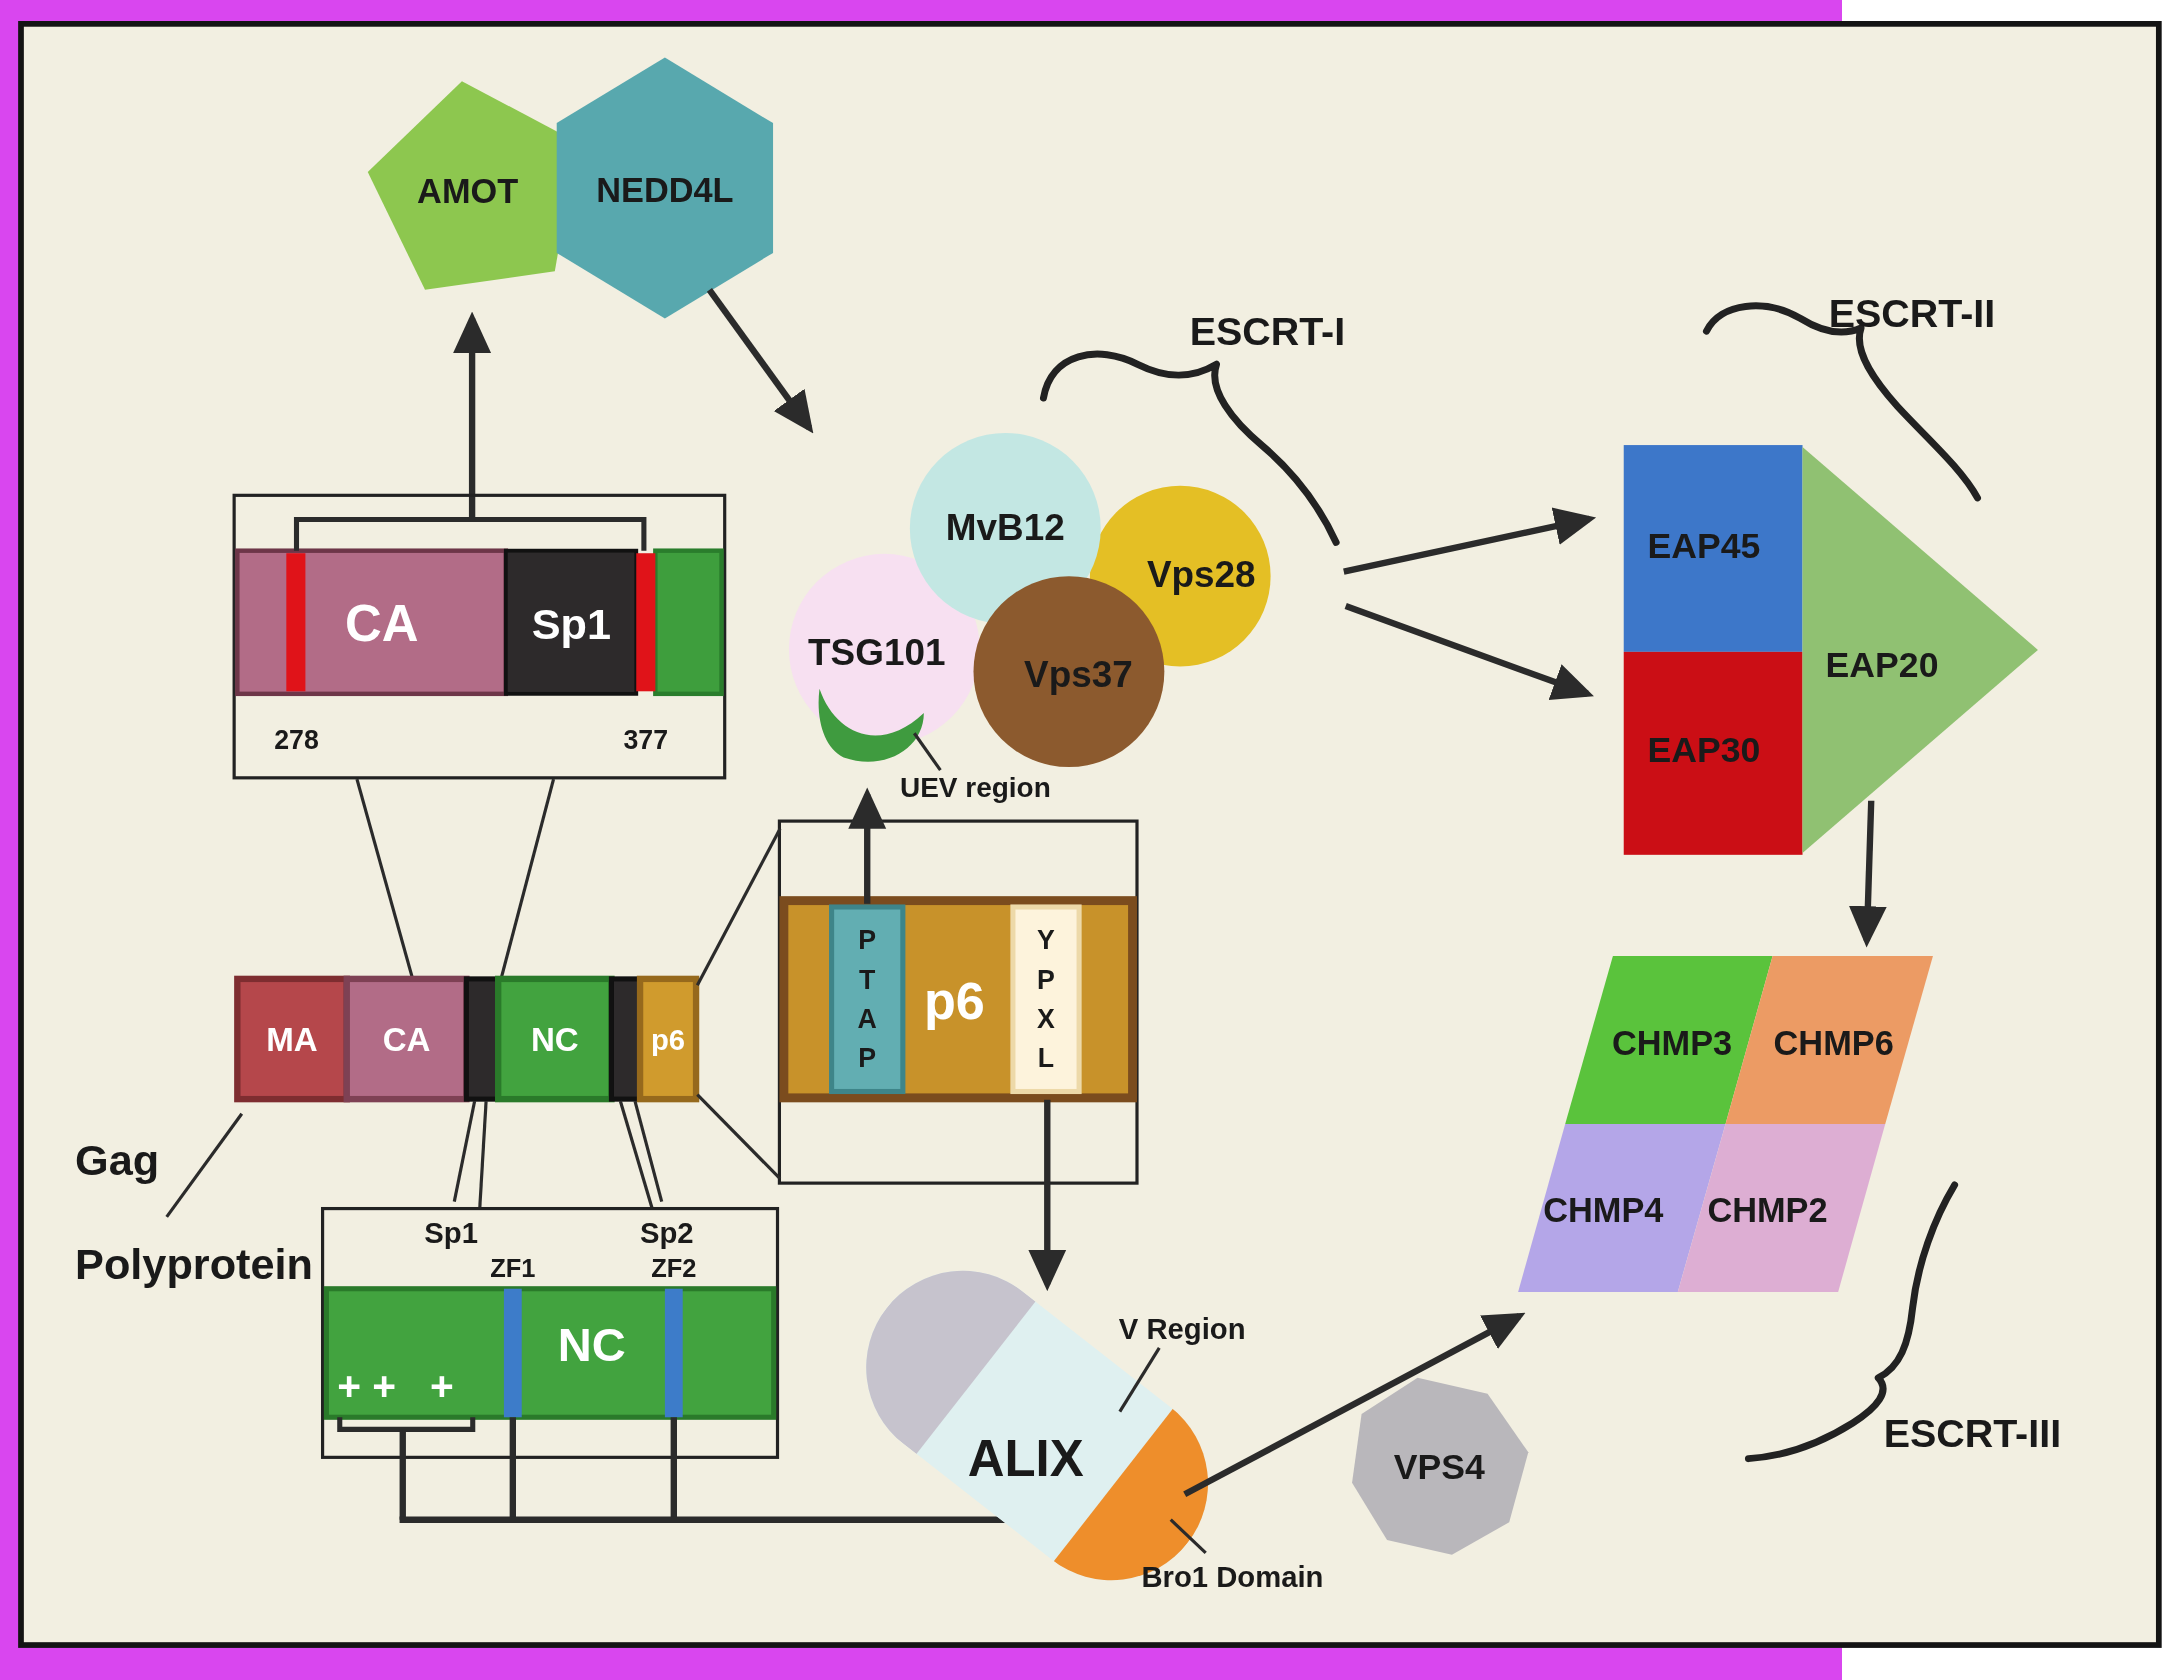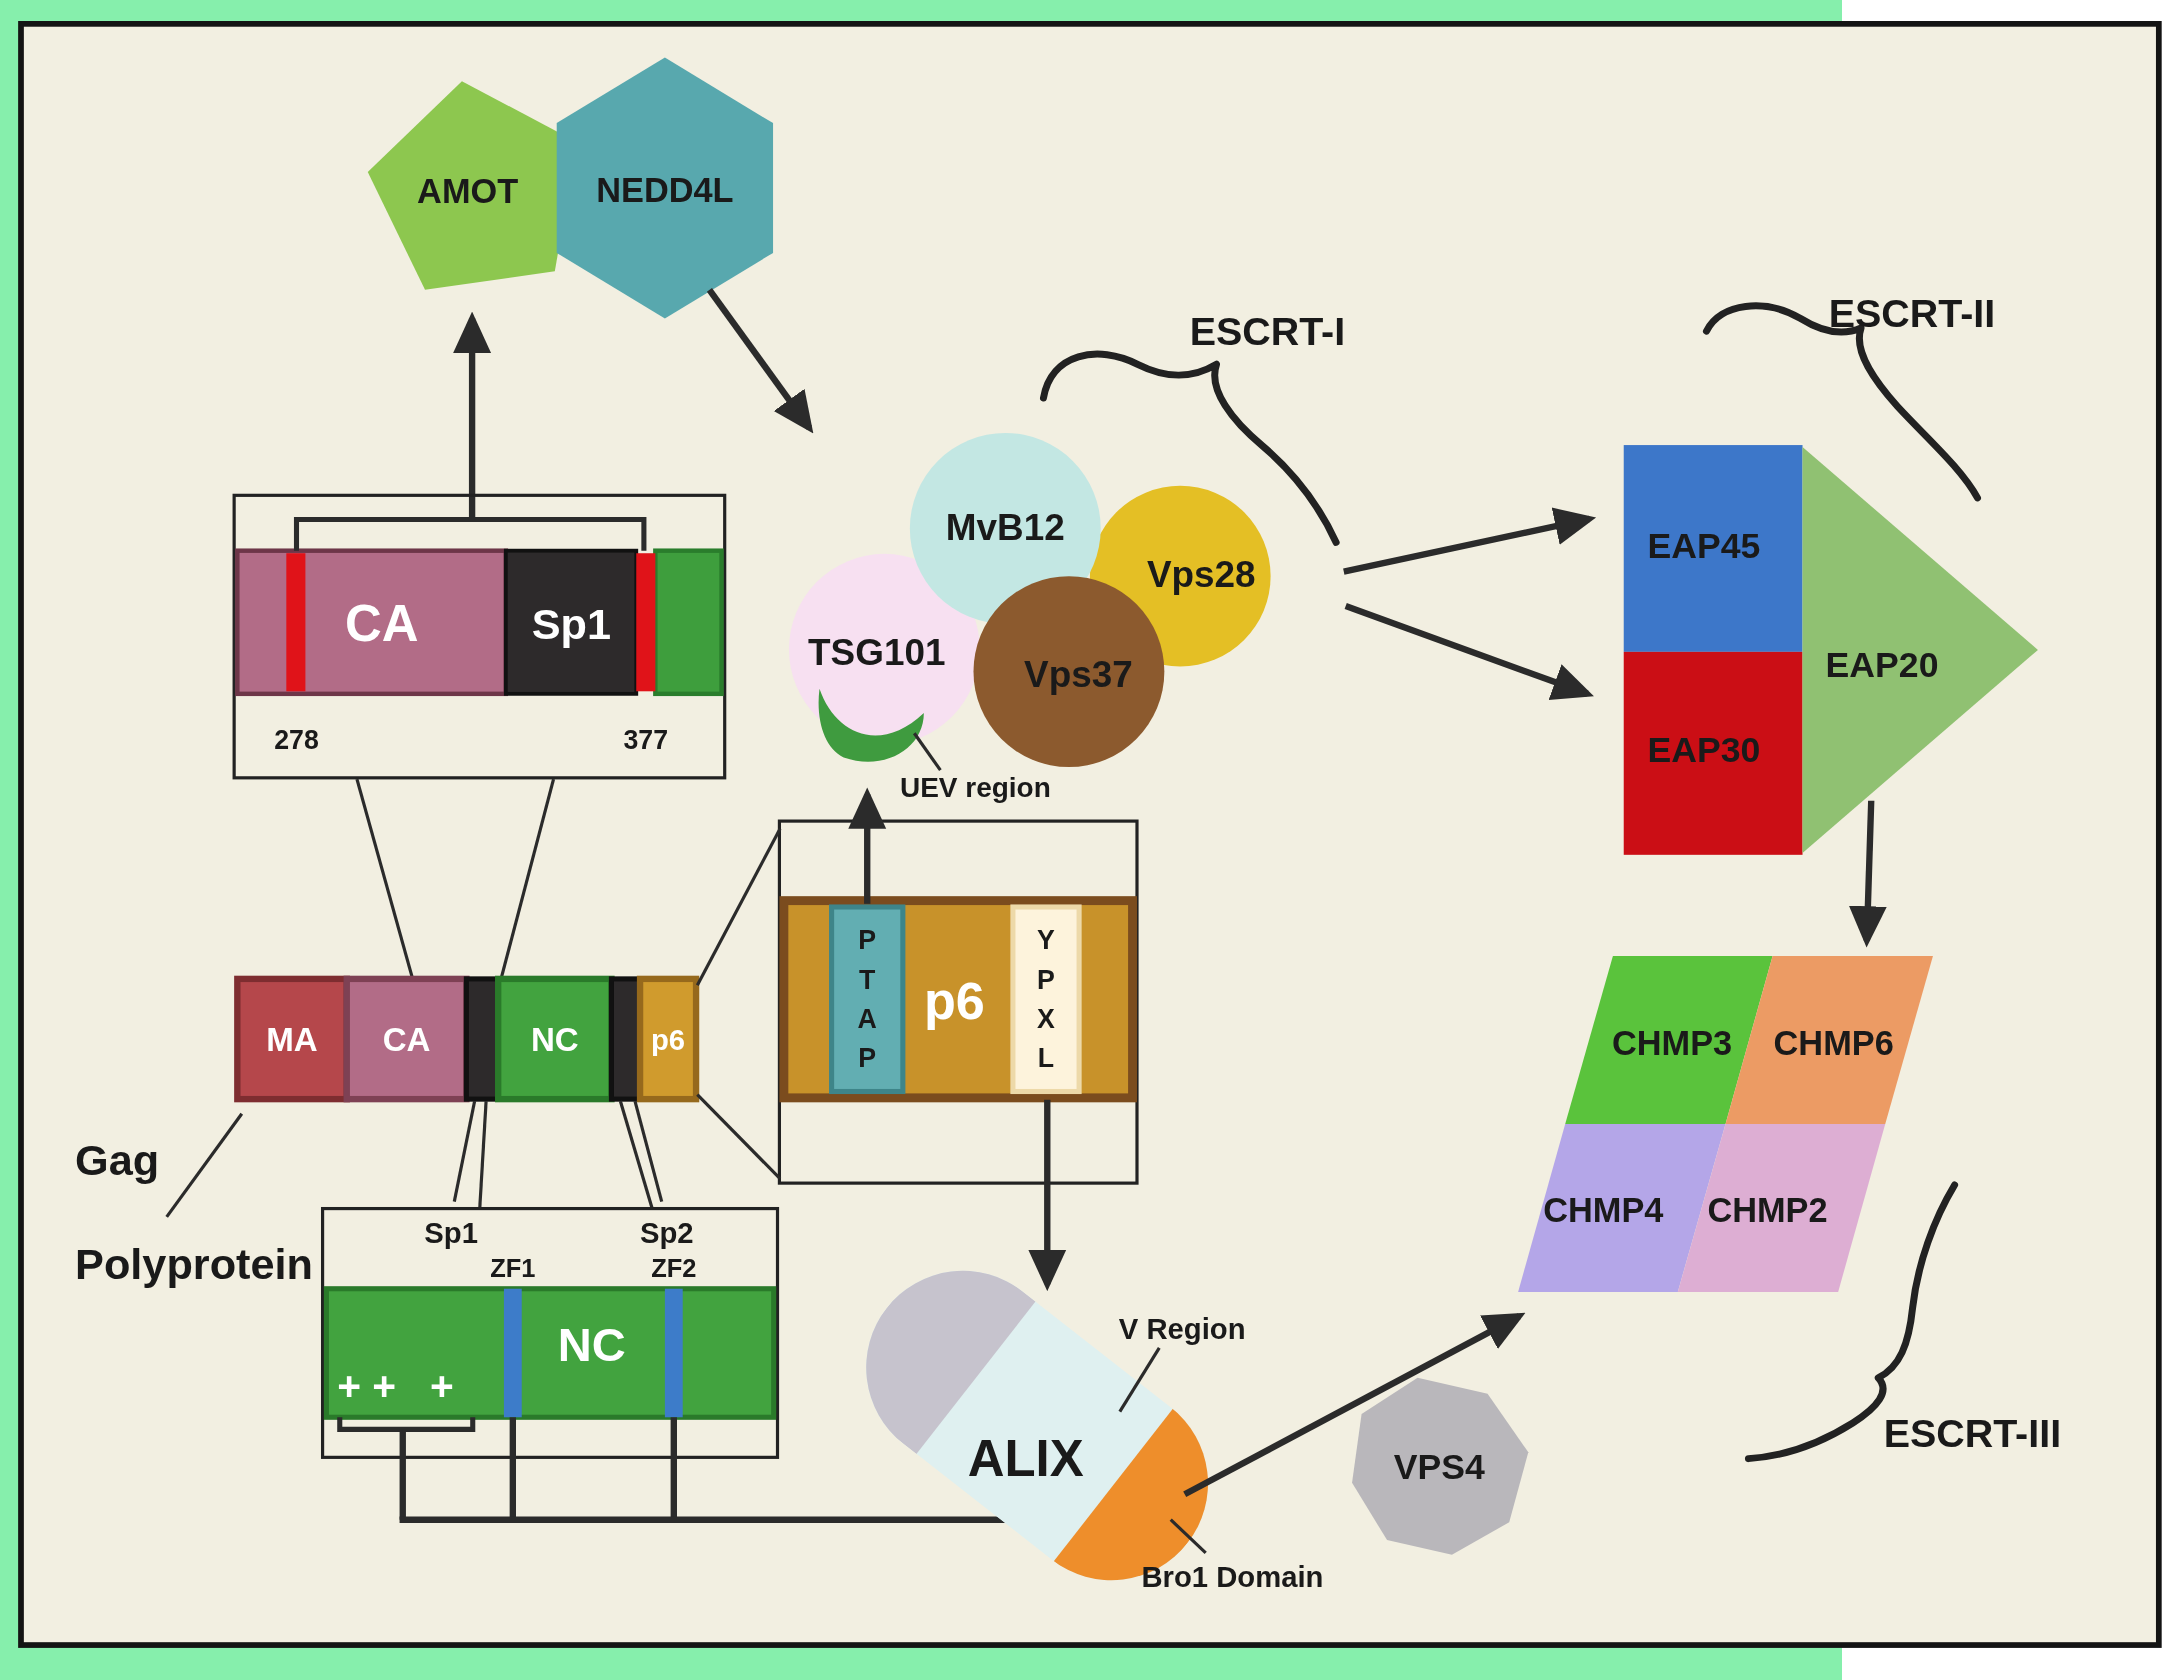--- a/index.html
+++ b/index.html
@@ -1,16 +1,16 @@
 <!DOCTYPE html>
 <html style="font-size:10.2px"><head>
 <meta charset="utf-8">
 <style>
   html,body{margin:0;padding:0;background:#ffffff;}
-  .canvas{position:relative;width:1842px;height:1681px;background:#86efac;}
+  .canvas{position:relative;width:1842px;height:1681px;background:#d946ef;}
   svg{display:block;}
   text{font-family:"Liberation Sans","DejaVu Sans",sans-serif;font-weight:700;fill:#1a1a1a;}
   .w{fill:#ffffff;}
   .ln{stroke:#2b2b2b;fill:none;}
   .thin{stroke-width:5;}
   .mid{stroke-width:8;}
   .arrow{stroke-width:10;stroke-linecap:butt;}
   .brace{stroke:#222222;stroke-width:11;fill:none;stroke-linecap:round;stroke-linejoin:round;}
 </style>
 </head>

